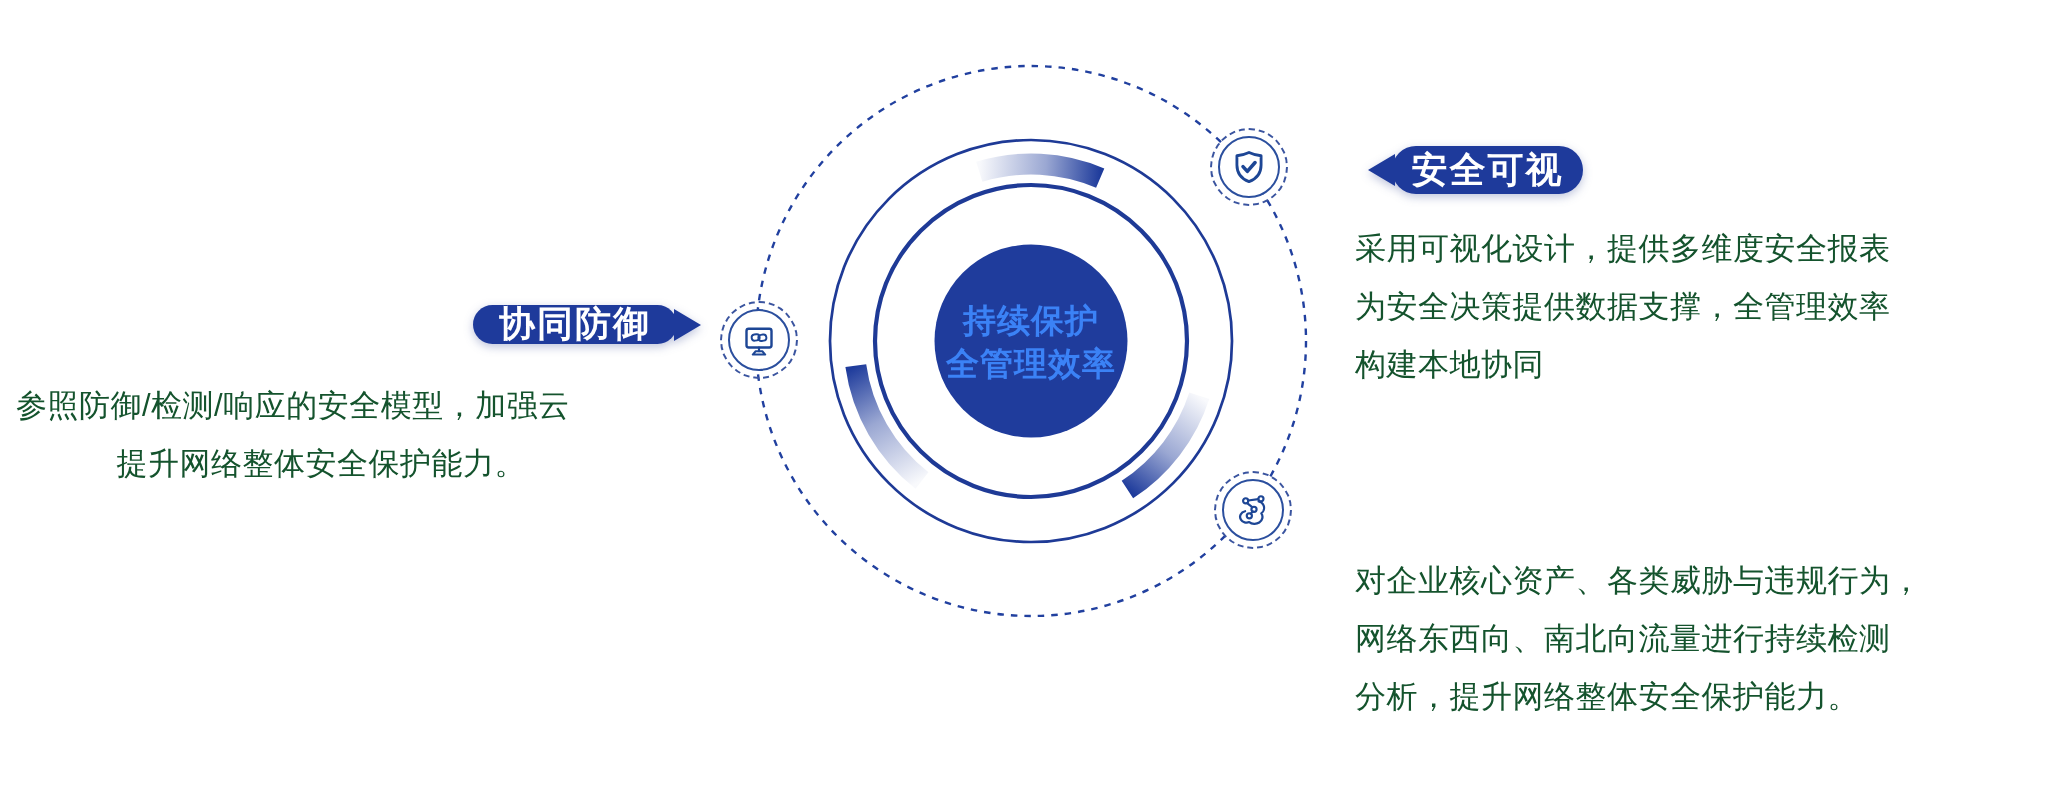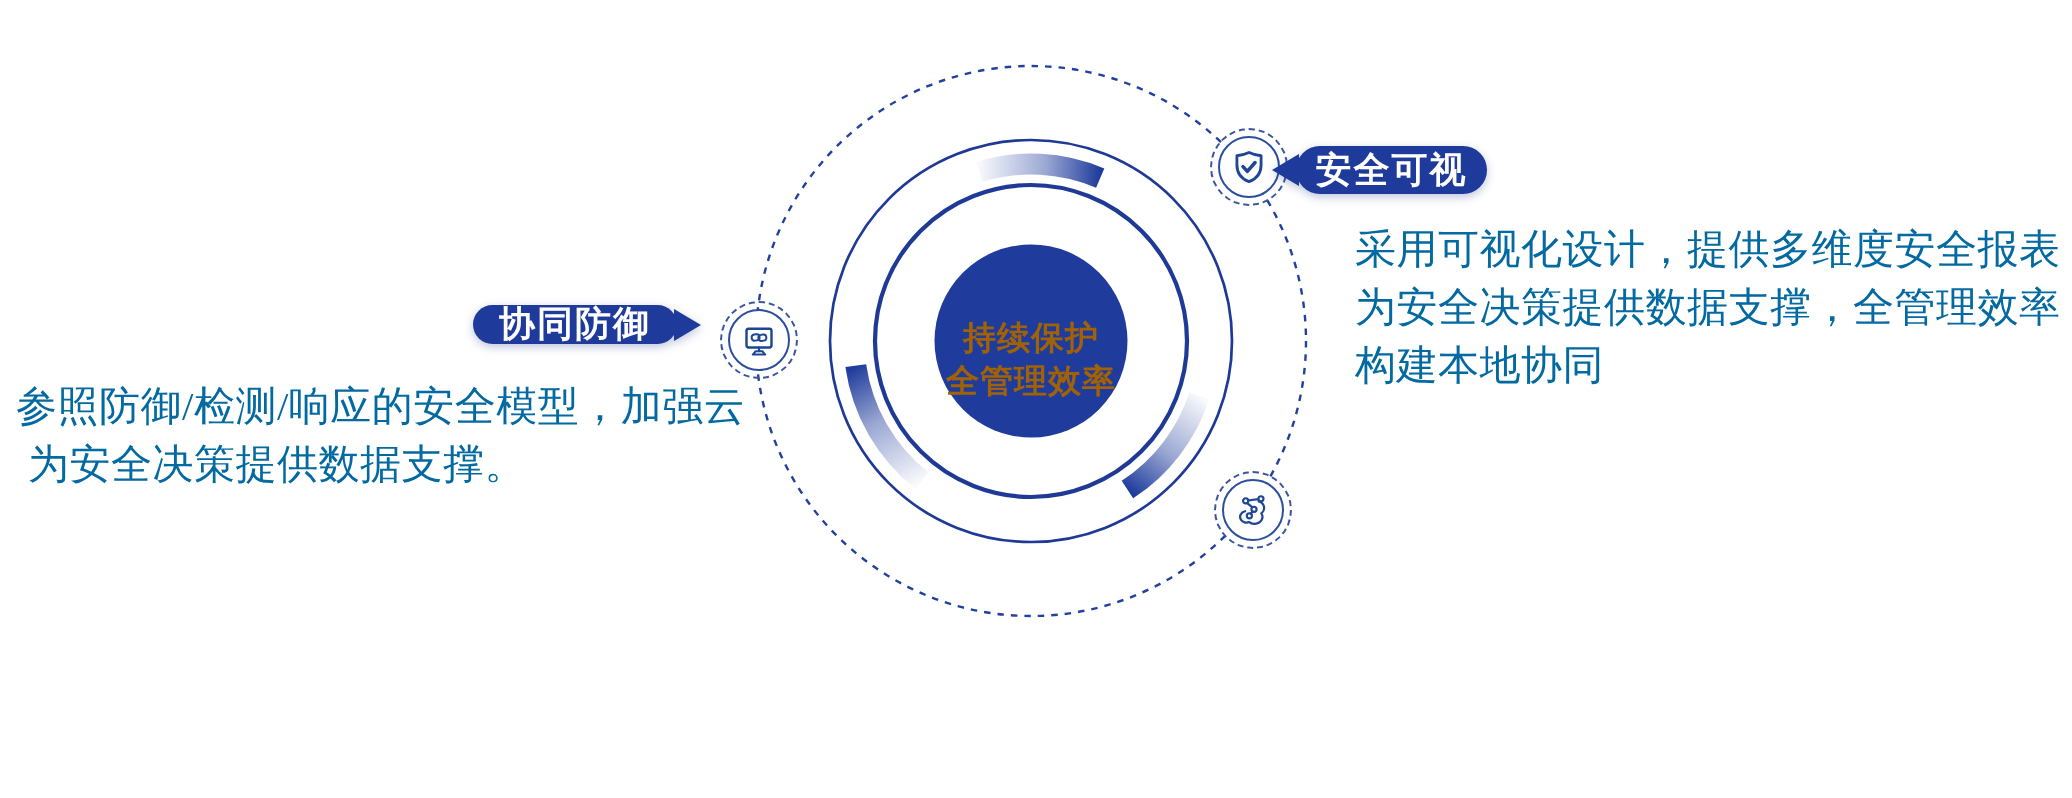--- a/index.html
+++ b/index.html
@@ -3,22 +3,22 @@
 <meta charset="utf-8">
 <style>
   html,body{margin:0;padding:0;background:#ffffff;}
   .canvas{
     position:relative;width:2072px;height:798px;background:#ffffff;overflow:hidden;
     font-family:"Liberation Sans", sans-serif;
   }
   .rings-svg{position:absolute;left:0;top:0;}
   
   .center-text{
-    position:absolute;left:881px;top:316px;width:300px;text-align:center;
-    color:#a16207;font-weight:700;font-size:33px;line-height:43px;letter-spacing:1px;
+    position:absolute;left:881px;top:299px;width:300px;text-align:center;
+    color:#3b82f6;font-weight:700;font-size:33px;line-height:43px;letter-spacing:1px;
   }
   
   .pill{
     position:absolute;height:48px;background:#1e3a9b;border-radius:25px;
     color:#ffffff;font-weight:700;font-size:36px;letter-spacing:2px;
     display:flex;align-items:center;justify-content:center;
     filter:drop-shadow(0 3px 5px rgba(40,60,140,0.30));
   }
   .pill::before,.pill::after{content:none;position:absolute;top:50%;transform:translateY(-50%);
     width:0;height:0;border-top:16px solid transparent;border-bottom:16px solid transparent;}
@@ -27,21 +27,21 @@
   
   .node{
     position:absolute;width:78px;height:78px;border:2px dashed #3a549f;border-radius:50%;
     box-sizing:border-box;display:flex;align-items:center;justify-content:center;background:transparent;
   }
   .node-inner{
     width:62px;height:62px;border:2px solid #2b4f9e;border-radius:50%;background:#ffffff;
     box-sizing:border-box;display:flex;align-items:center;justify-content:center;
   }
   
-  .para{position:absolute;color:#0369a1;font-size:41px;line-height:58px;letter-spacing:0.5px;font-family:Liberation Serif, serif;}
+  .para{position:absolute;color:#14532d;font-size:31px;line-height:58px;letter-spacing:0.5px;}
   .para div{white-space:nowrap;}
   .para-left{left:16px;width:510px;text-align:right;top:377px;}
   .para-right1{left:1355px;width:560px;text-align:left;top:220px;}
   .para-right2{left:1355px;width:560px;text-align:left;top:552px;}
 </style>
 </head>
 <body>
 
 <div class="canvas">
 
@@ -113,30 +113,35 @@
         <circle cx="25.2" cy="23.2" r="3.1" stroke-width="2.6"></circle>
         <circle cx="19.6" cy="31" r="3.1" stroke-width="2.6"></circle>
       </svg>
     </div>
   </div>
 
   <div class="pill tip-right" style="left:473px;top:305px;width:204px;height:39px;">
     <span>协同防御</span>
   </div>
 
-  <div class="pill tip-left" style="left:1296px;top:146px;width:191px;justify-content:center;">
+  <div class="pill tip-left" style="left:1392px;top:146px;width:191px;justify-content:center;">
     <span>安全可视</span>
   </div>
 
 
   <div class="para para-left">
     <div>参照防御/检测/响应的安全模型，加强云</div>
-    <div>为安全决策提供数据支撑。</div>
+    <div>提升网络整体安全保护能力。</div>
   </div>
 
   <div class="para para-right1">
     <div>采用可视化设计，提供多维度安全报表</div>
     <div>为安全决策提供数据支撑，全管理效率</div>
     <div>构建本地协同</div>
   </div>
 
+  <div class="para para-right2">
+    <div>对企业核心资产、各类威胁与违规行为，</div>
+    <div>网络东西向、南北向流量进行持续检测</div>
+    <div>分析，提升网络整体安全保护能力。</div>
+  </div>
 
 </div>
 
 </body></html>

